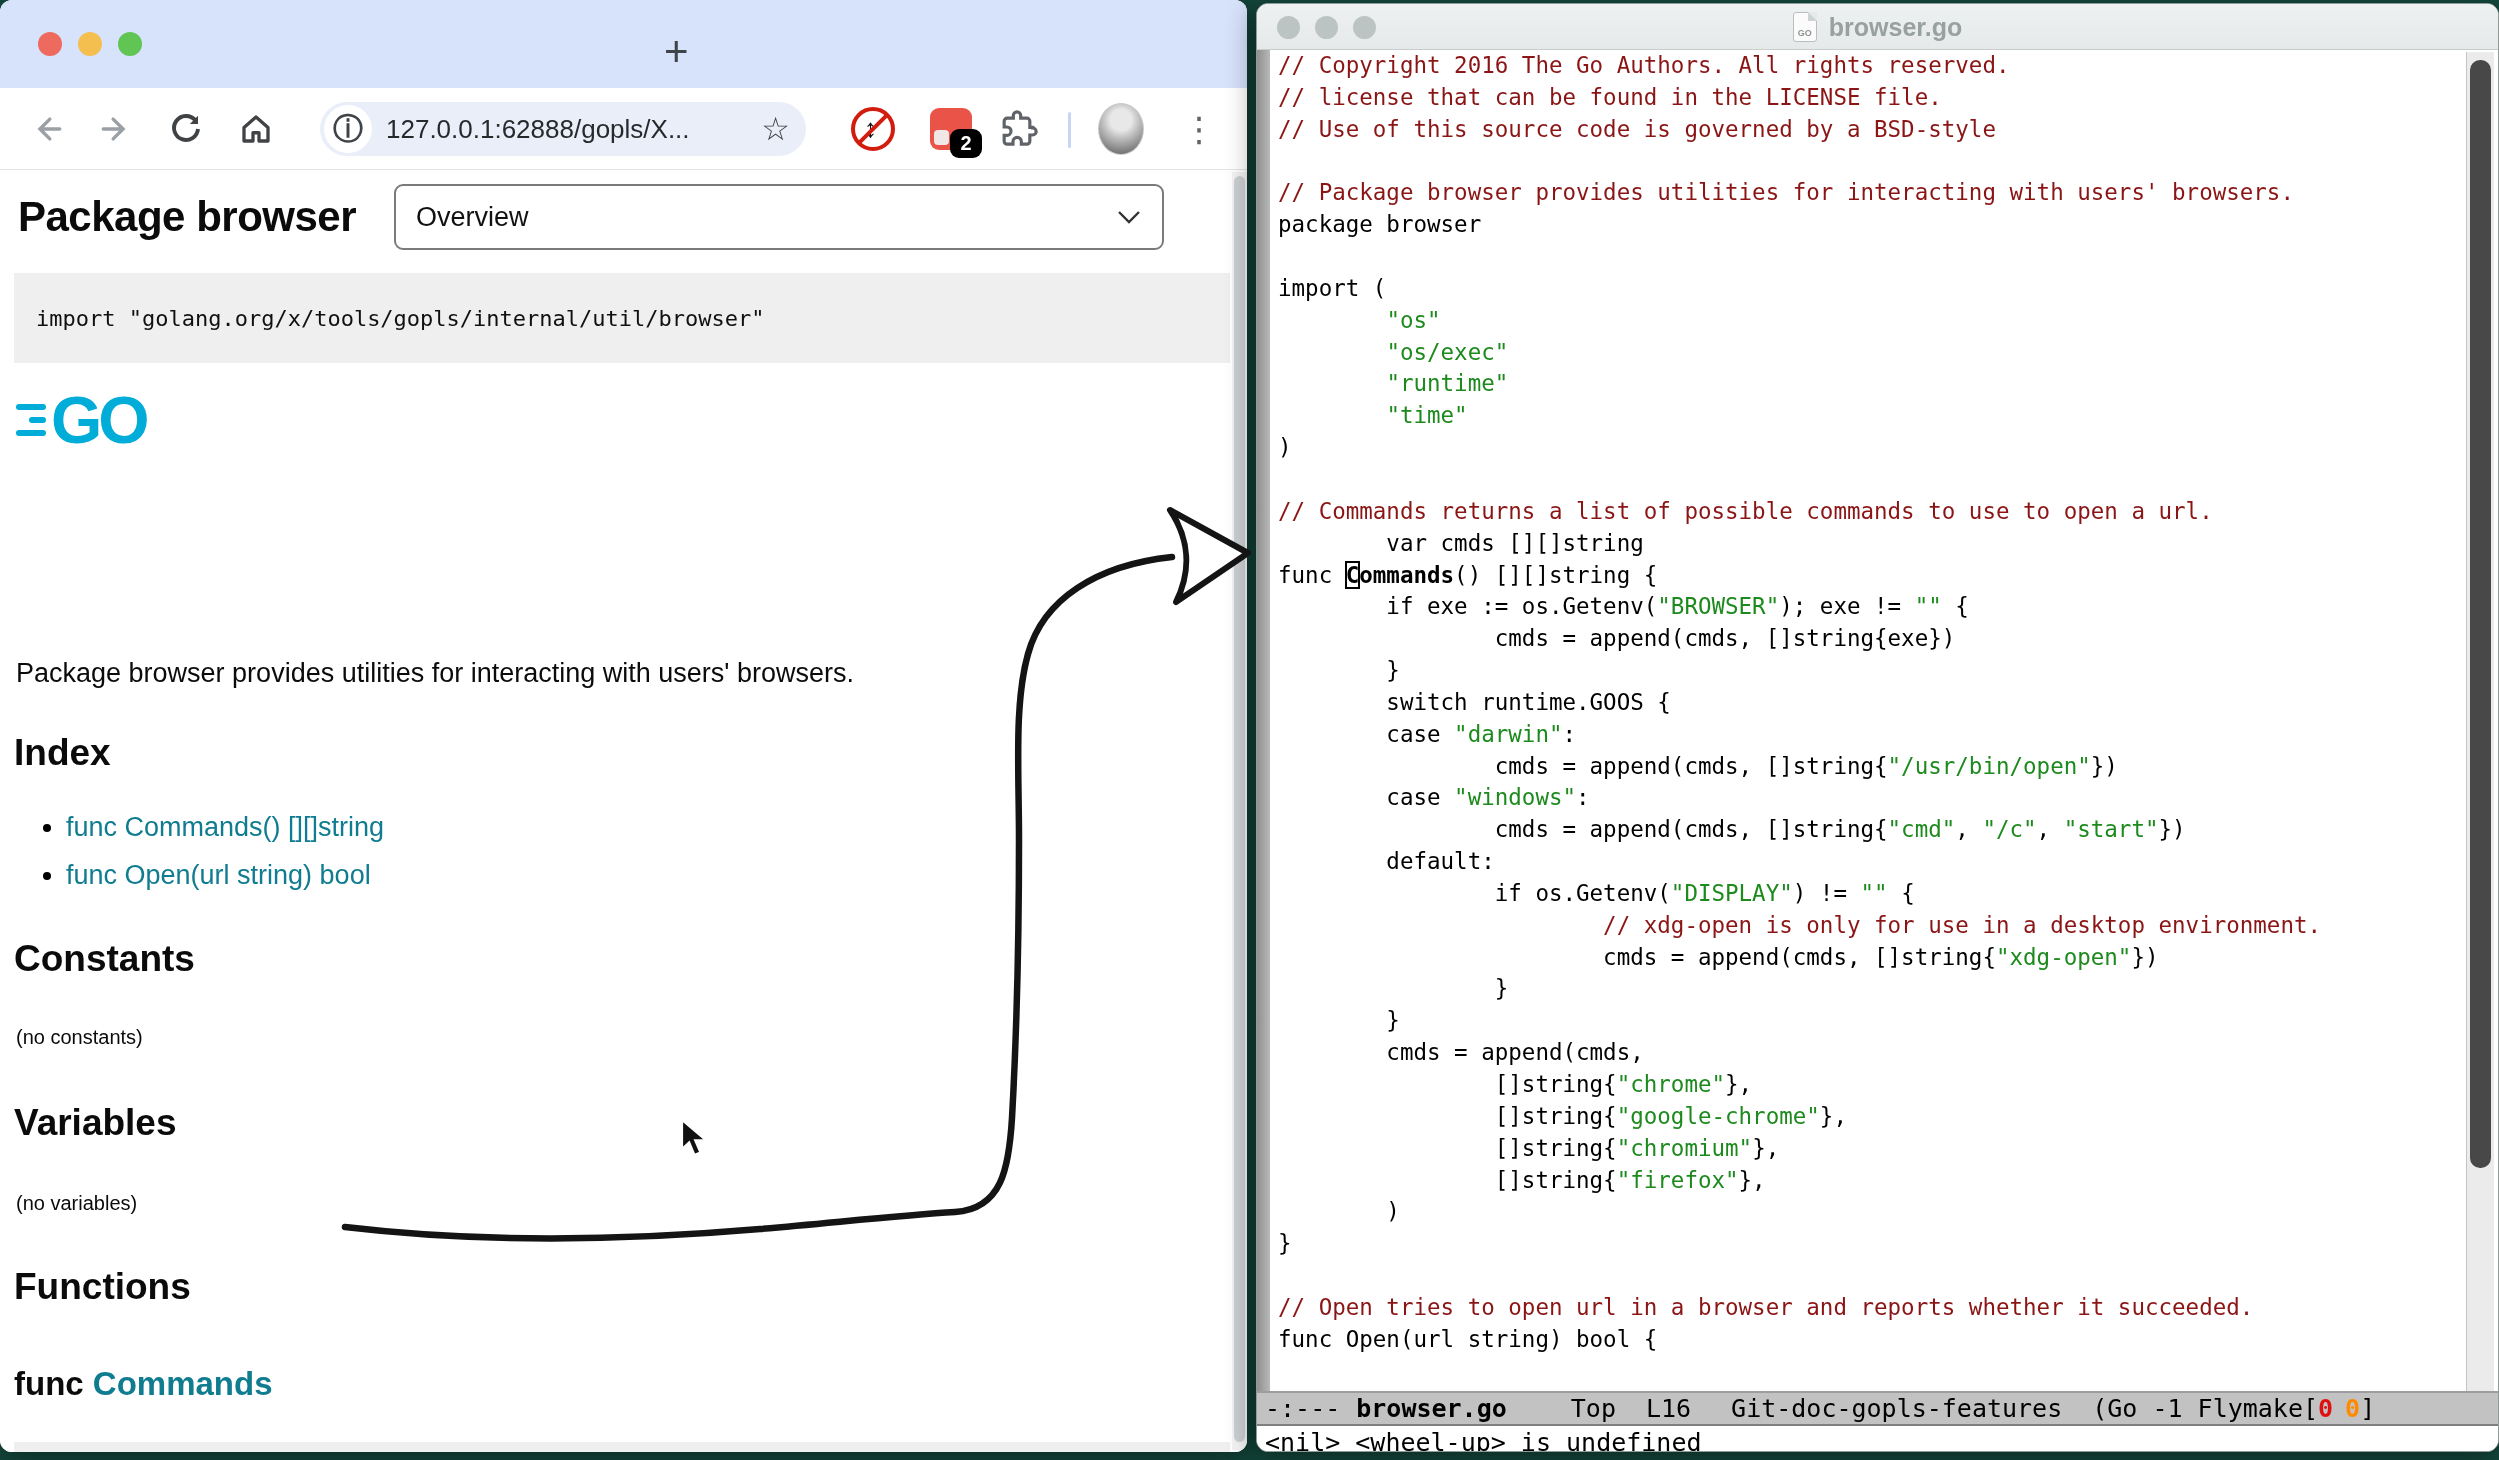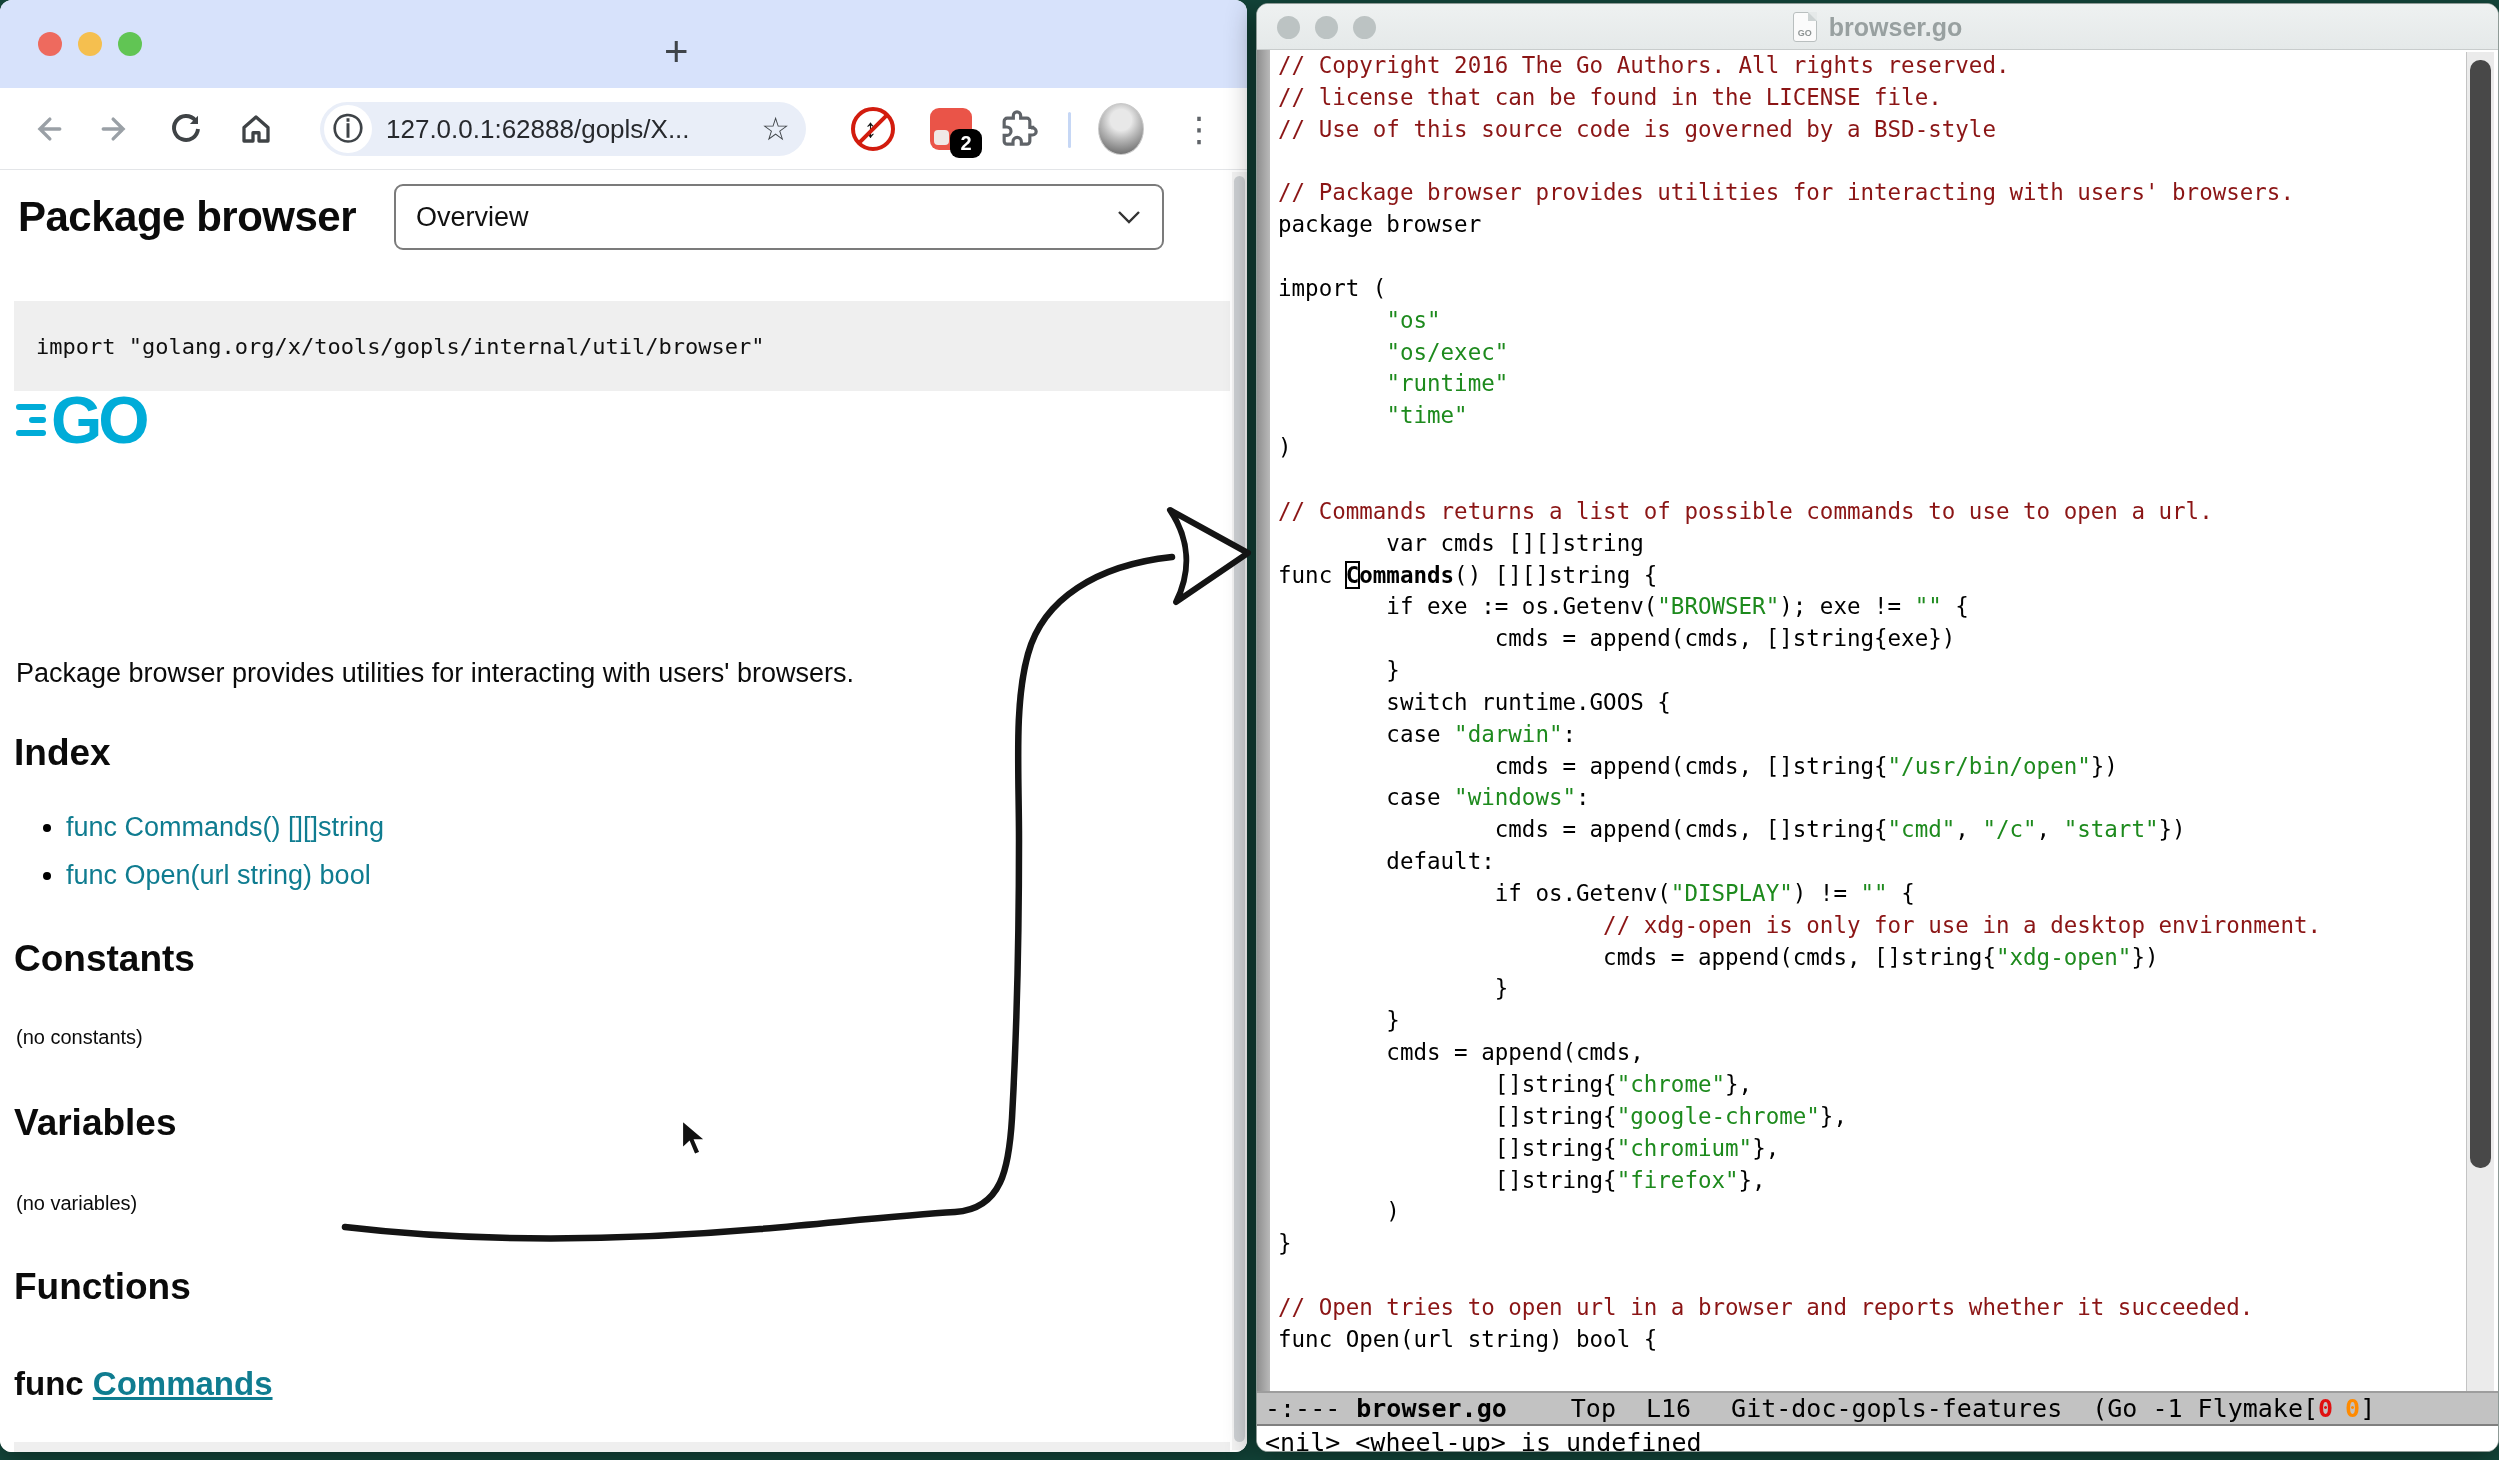--- a/index.html
+++ b/index.html
@@ -45,36 +45,36 @@
   .kebab { font-size:34px; color:#5f6368; }
 
   .page { position:relative; height:1282px; background:#fff; color:#0b0b0b; }
   .page-header { position:absolute; left:18px; top:14px; width:1210px; display:flex; align-items:center; }
   .page-title { font-size:42px; font-weight:bold; letter-spacing:-0.5px; }
   .nav-select { margin-left:38px; width:770px; height:66px; border:2px solid #7b7b7b; border-radius:9px;
     display:flex; align-items:center; padding:0 20px; font-size:27px; color:#111; background:#fff; }
   .nav-select svg { margin-left:auto; }
   .code-block { position:absolute; left:14px; width:1216px; background:#efefef;
     font-family:"DejaVu Sans Mono", monospace; font-size:22px; color:#101010; display:flex; align-items:center; padding-left:22px; }
-  #import-block { top:103px; height:90px;margin-top:28px; }
+  #import-block { top:103px; height:90px; }
   .go-logo { position:absolute; left:16px; top:212px; display:flex; align-items:center; }
   .go-lines { display:flex; flex-direction:column; align-items:flex-end; gap:7px; margin-right:5px; }
   .go-lines i { display:block; height:6px; background:#00acd8; border-radius:3px; }
   .go-lines i:nth-child(1){ width:30px; } .go-lines i:nth-child(2){ width:17px; } .go-lines i:nth-child(3){ width:30px; }
   .go-word { font-size:66px; font-weight:800; color:#00acd8; letter-spacing:-4px; font-family:"Liberation Sans", sans-serif; }
   .intro { position:absolute; left:16px; top:488px; font-size:27px; }
   h2.sec { position:absolute; left:14px; font-size:37px; font-weight:bold; }
   .sec-index { top:562px; } .sec-constants { top:768px; } .sec-variables { top:932px; } .sec-functions { top:1096px; }
   .empty-note { position:absolute; left:16px; font-size:20px; }
   .note-constants { top:856px; } .note-variables { top:1022px; }
   .index-list { position:absolute; left:66px; top:642px; font-size:27px; }
   .index-list li { margin-bottom:17px; color:#000; }
   .index-list a, .fn-link { color:#0f7c90; text-decoration:none; cursor:pointer;margin-top:44px; } 
   .func-h { position:absolute; left:14px; top:1195px; font-size:33px; font-weight:bold; }
-  .func-h .fn-link { text-decoration:underline; }
+  .func-h .fn-link { }
   #sig-block { top:1272px; height:88px; }
   .browser-scrollbar { position:absolute; right:0; top:2px; width:15px; height:1278px; background:#f3f3f3; }
   .browser-scrollbar .thumb { position:absolute; left:2px; top:4px; width:11px; height:1266px; background:#cdd0d3; border-radius:6px; }
   .mouse-cursor { position:absolute; left:680px; top:948px; z-index:60; }
 
   
   .editor-window { position:absolute; left:1256px; top:3px; width:1243px; height:1449px;
     background:#fff; border-radius:12px; overflow:hidden; border:1px solid #8f9b97; box-shadow:0 6px 30px rgba(0,0,0,.45); }
   .etitle { position:relative; height:46px; background:linear-gradient(#eef1f1,#e5e9e9); border-bottom:1px solid #c8cccc; }
   .etitle .lights { position:absolute; left:20px; top:12px; display:flex; gap:15px; }

